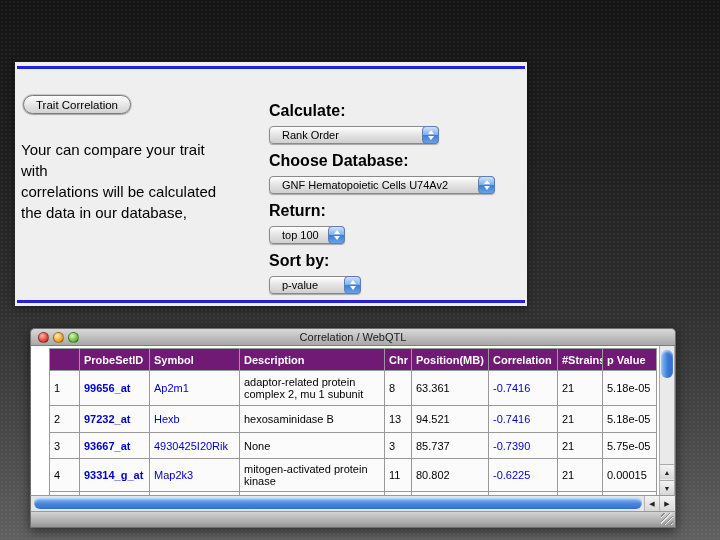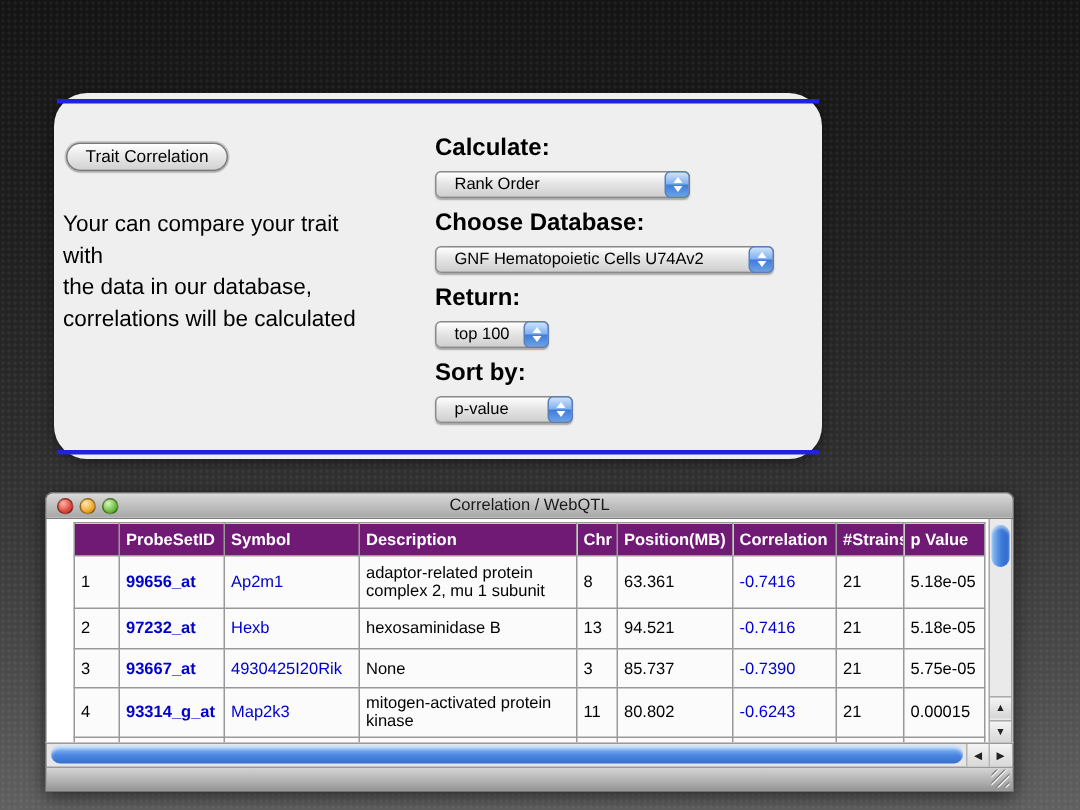--- a/index.html
+++ b/index.html
@@ -15,42 +15,42 @@
 
   
   .slide-title {
     position:absolute; left:37px; top:9px;
     font-size:29px; font-weight:400; letter-spacing:0.2px;
     color:#ECEB6D; text-shadow:0 1px 2px rgba(0,0,0,0.6);
   }
 
   
   .form-panel {
-    position:absolute; left:36px; top:62px; width:512px; height:244px;
-    background:#EFEFEF; box-shadow:0 2px 8px rgba(0,0,0,0.45);border-radius:22px;
+    position:absolute; left:15px; top:62px; width:512px; height:244px;
+    background:#EFEFEF; box-shadow:0 2px 8px rgba(0,0,0,0.45);
   }
   .rule-blue { position:absolute; left:2px; right:2px; height:3px; background:#2121DE; }
   .rule-top { top:4px; }
   .rule-bottom { bottom:3px; }
 
   .trait-btn {
     position:absolute; left:8px; top:33px; height:19px; padding:0 12px;
     border:1px solid #7a7a7a; border-radius:10px;
     background:linear-gradient(#ffffff,#e9e9e9 45%,#d2d2d2);
     box-shadow:0 0 0 1px rgba(160,160,160,0.5), 0 1px 1px rgba(0,0,0,0.25);
     font-size:11.5px; color:#000; display:flex; align-items:center;
     font-family:"Liberation Sans", sans-serif; cursor:default;
   }
 
   .panel-desc { position:absolute; left:6px; top:77px; width:245px;
     font-size:15px; line-height:21px; color:#000; }
 
   .options-col { position:absolute; left:254px; top:28px; width:252px; }
   .field-label { font-size:16px; font-weight:bold; color:#000; line-height:18px; margin-top:8px; }
-  .field-label.first { margin-top:0; }
+  .field-label.first { margin-top:12px; }
 
   .aqua-select {
     position:relative; margin-top:6px; height:18px;
     border:1px solid #8a8a8a; border-radius:4px;
     background:linear-gradient(#ffffff,#e6e6e6 45%,#cfcfcf);
     box-shadow:0 1px 1px rgba(0,0,0,0.3);
     display:flex; align-items:center; padding-left:12px;
     font-size:11px; color:#000; cursor:default;
   }
   .w-calc { width:170px; } .w-db { width:226px; } .w-ret { width:76px;text-align:center; } .w-sort { width:92px; }
@@ -134,22 +134,22 @@
 
   <div class="form-panel">
     <div class="rule-blue rule-top"></div>
     <div class="rule-blue rule-bottom"></div>
 
     <button class="trait-btn">Trait Correlation</button>
 
     <div class="panel-desc">
       <div>Your can compare your trait</div>
       <div>with</div>
+      <div>correlations will be calculated</div>
       <div>the data in our database,</div>
-      <div>correlations will be calculated</div>
     </div>
 
     <div class="options-col">
       <div class="field-label first">Calculate:</div>
       <div class="aqua-select w-calc">
         <span>Rank Order</span>
         <span class="stepper">
             <i class="tri-up"></i>
             <i class="tri-down"></i>
           </span>
@@ -252,21 +252,21 @@
           <td>21</td>
           <td>5.75e-05</td>
         </tr>
         <tr class="r4">
           <td>4</td>
           <td class="c-id">93314_g_at</td>
           <td class="c-sym">Map2k3</td>
           <td>mitogen-activated protein kinase</td>
           <td>11</td>
           <td>80.802</td>
-          <td class="c-corr">-0.6243</td>
+          <td class="c-corr">-0.6225</td>
           <td>21</td>
           <td>0.00015</td>
         </tr>
         <tr class="r-part">
           <td></td>
               <td></td>
               <td></td>
           <td></td>
               <td></td>
               <td></td>

